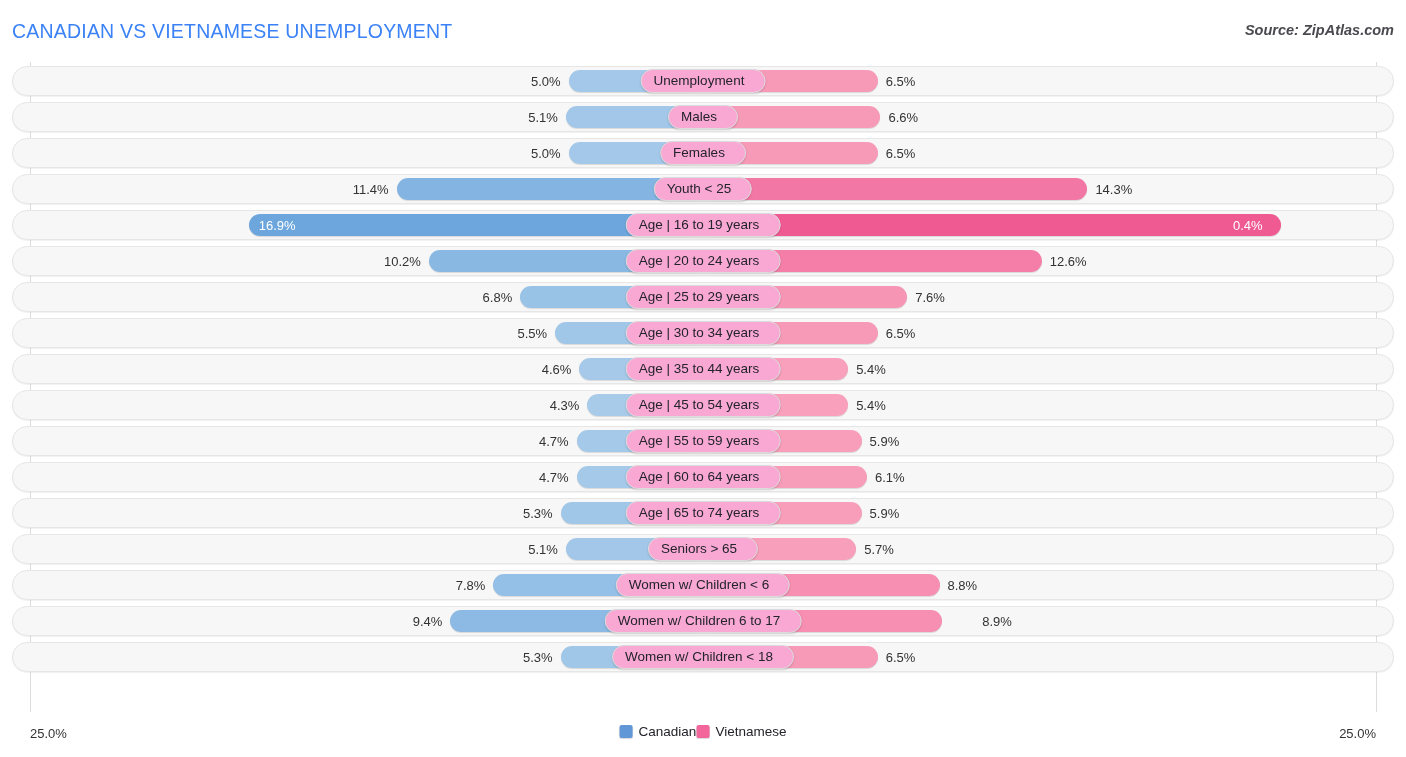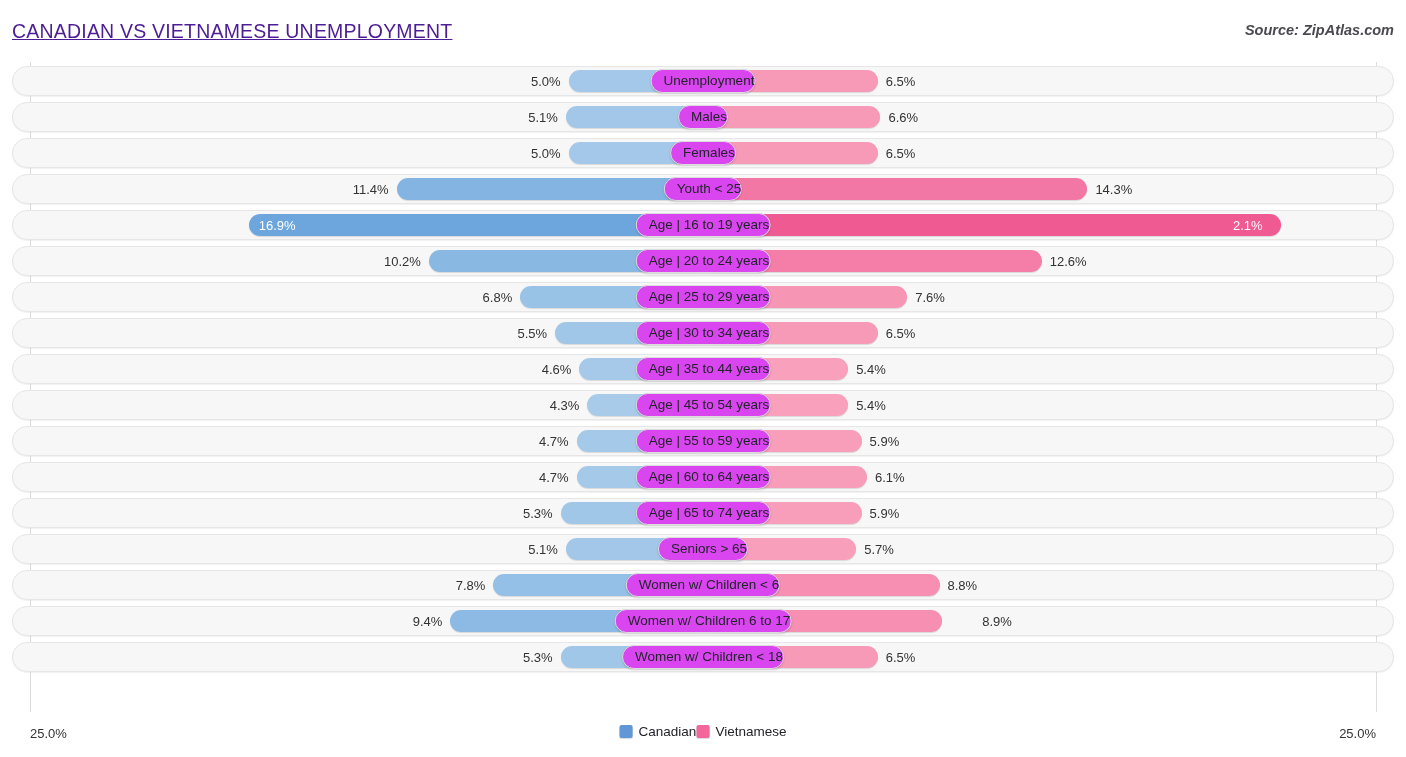--- a/index.html
+++ b/index.html
@@ -20,24 +20,23 @@
   #header {
     position: relative;
     height: 62px;
   }
   #chart-title {
     position: absolute;
     left: 12px;
     top: 20px;
     font-size: 19.5px;
     letter-spacing: 0.2px;
-    color: #4c1d95;
+    color: #3b82f6;
     font-weight: 400;
     white-space: nowrap;
-    text-decoration: underline;
   }
   #source-label {
     position: absolute;
     right: 12px;
     top: 22px;
     font-size: 14.5px;
     font-style: italic;
     font-weight: bold;
     color: #49494f;
     white-space: nowrap;
@@ -102,24 +101,24 @@
   .val.inside {
     color: #ffffff;
   }
 
   
   .pill {
     position: absolute;
     left: 50%;
     top: 50%;
     transform: translate(-50%, -50%);
-    background: #d946ef;
+    background: #f9a8d4;
     border: 1px solid #dcdcdc;
     border-radius: 14px;
-    padding: 3px 0 4px 12px;
+    padding: 3px 20px 4px 12px;
     font-size: 13.5px;
     color: #23232b;
     white-space: nowrap;
     box-shadow: 0 1px 2px rgba(0,0,0,0.16);
     z-index: 3;
   }
 
   
   #footer {
     position: relative;
@@ -197,21 +196,21 @@
         <div class="bar bar-left" style="width: 306.432px; background: rgb(132, 180, 226);"></div>
         <div class="bar bar-right" style="width: 384.384px; background: rgb(243, 119, 164);"></div>
         <div class="val val-left" style="right: calc(50% + 314.432px);">11.4%</div>
         <div class="val val-right" style="left: calc(50% + 392.384px);">14.3%</div>
         <div class="pill">Youth &lt; 25</div>
       </div>
       <div class="row">
         <div class="bar bar-left" style="width: 454.272px; background: rgb(109, 166, 221);"></div>
         <div class="bar bar-right" style="width: 577.92px; background: rgb(240, 90, 147);"></div>
         <div class="val val-left inside" style="right: auto; text-align: right; left: calc(50% - 444.272px);">16.9%</div>
-        <div class="val val-right inside" style="left: calc(50% + 529.92px);">2.1%</div>
+        <div class="val val-right inside" style="left: calc(50% + 529.92px);">0.4%</div>
         <div class="pill">Age | 16 to 19 years</div>
       </div>
       <div class="row">
         <div class="bar bar-left" style="width: 274.176px; background: rgb(137, 184, 227);"></div>
         <div class="bar bar-right" style="width: 338.688px; background: rgb(244, 126, 168);"></div>
         <div class="val val-left" style="right: calc(50% + 282.176px); text-align: right;">10.2%</div>
         <div class="val val-right" style="left: calc(50% + 346.688px);">12.6%</div>
         <div class="pill">Age | 20 to 24 years</div>
       </div>
       <div class="row">

